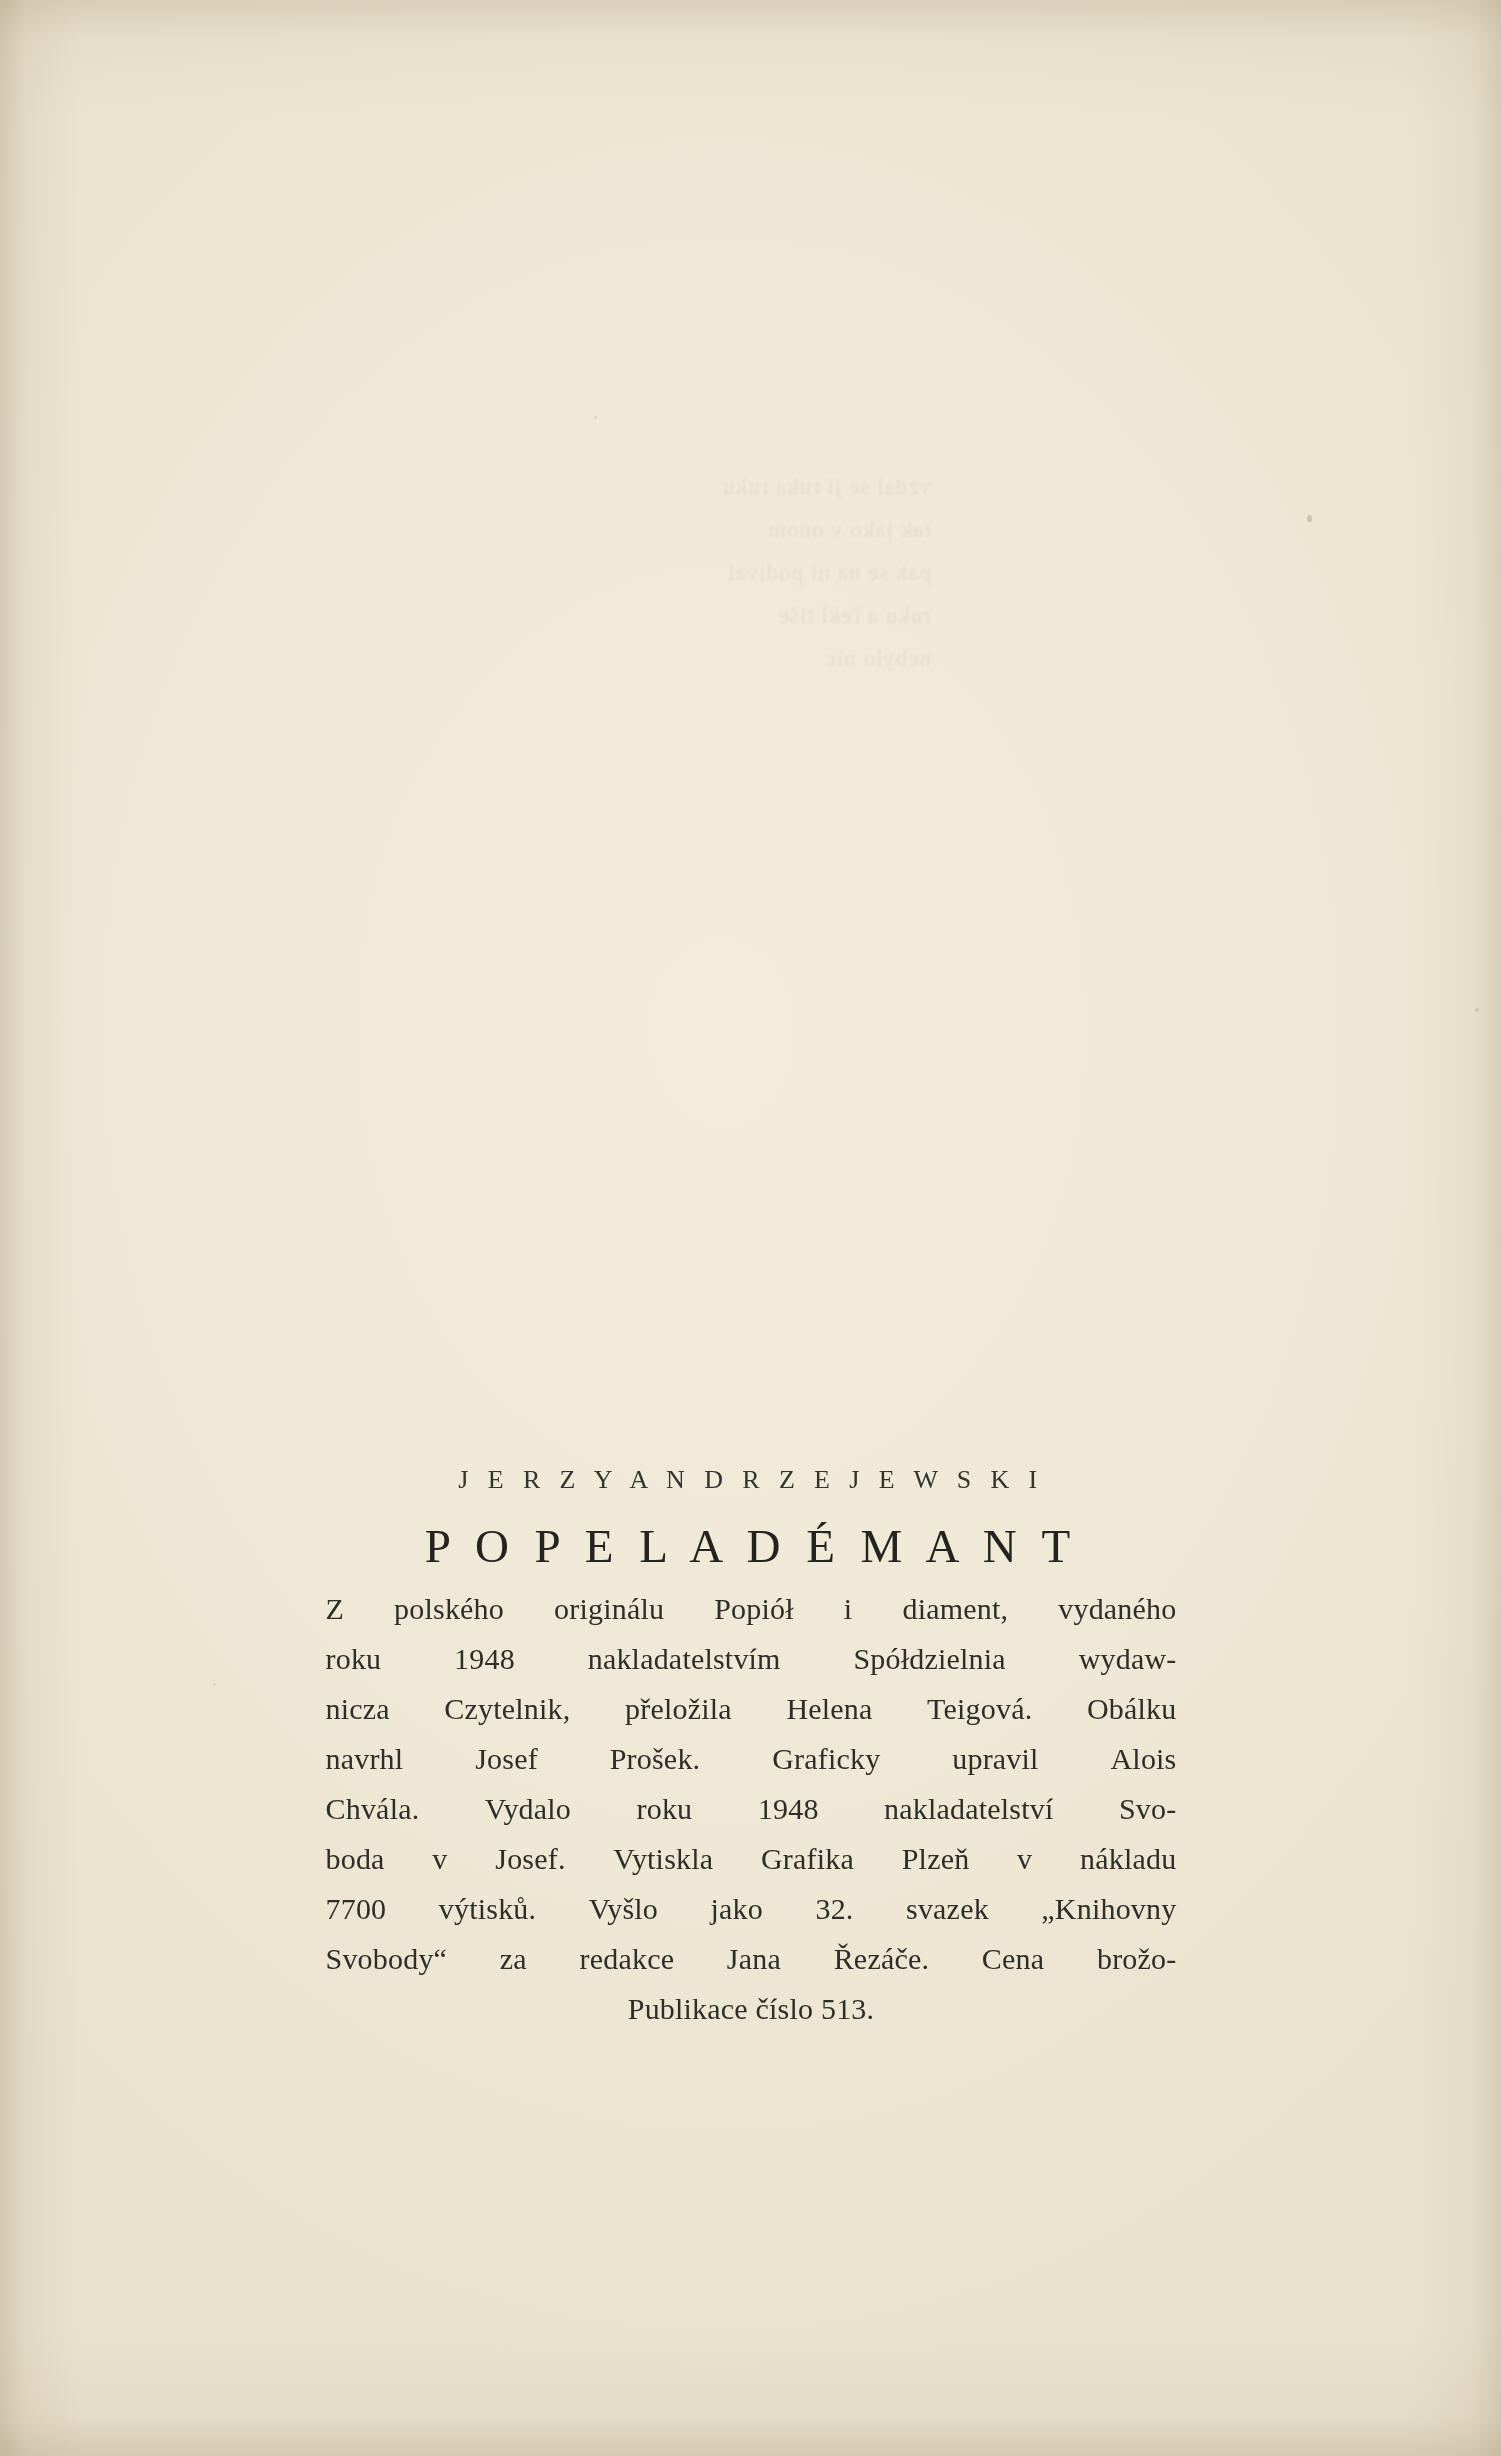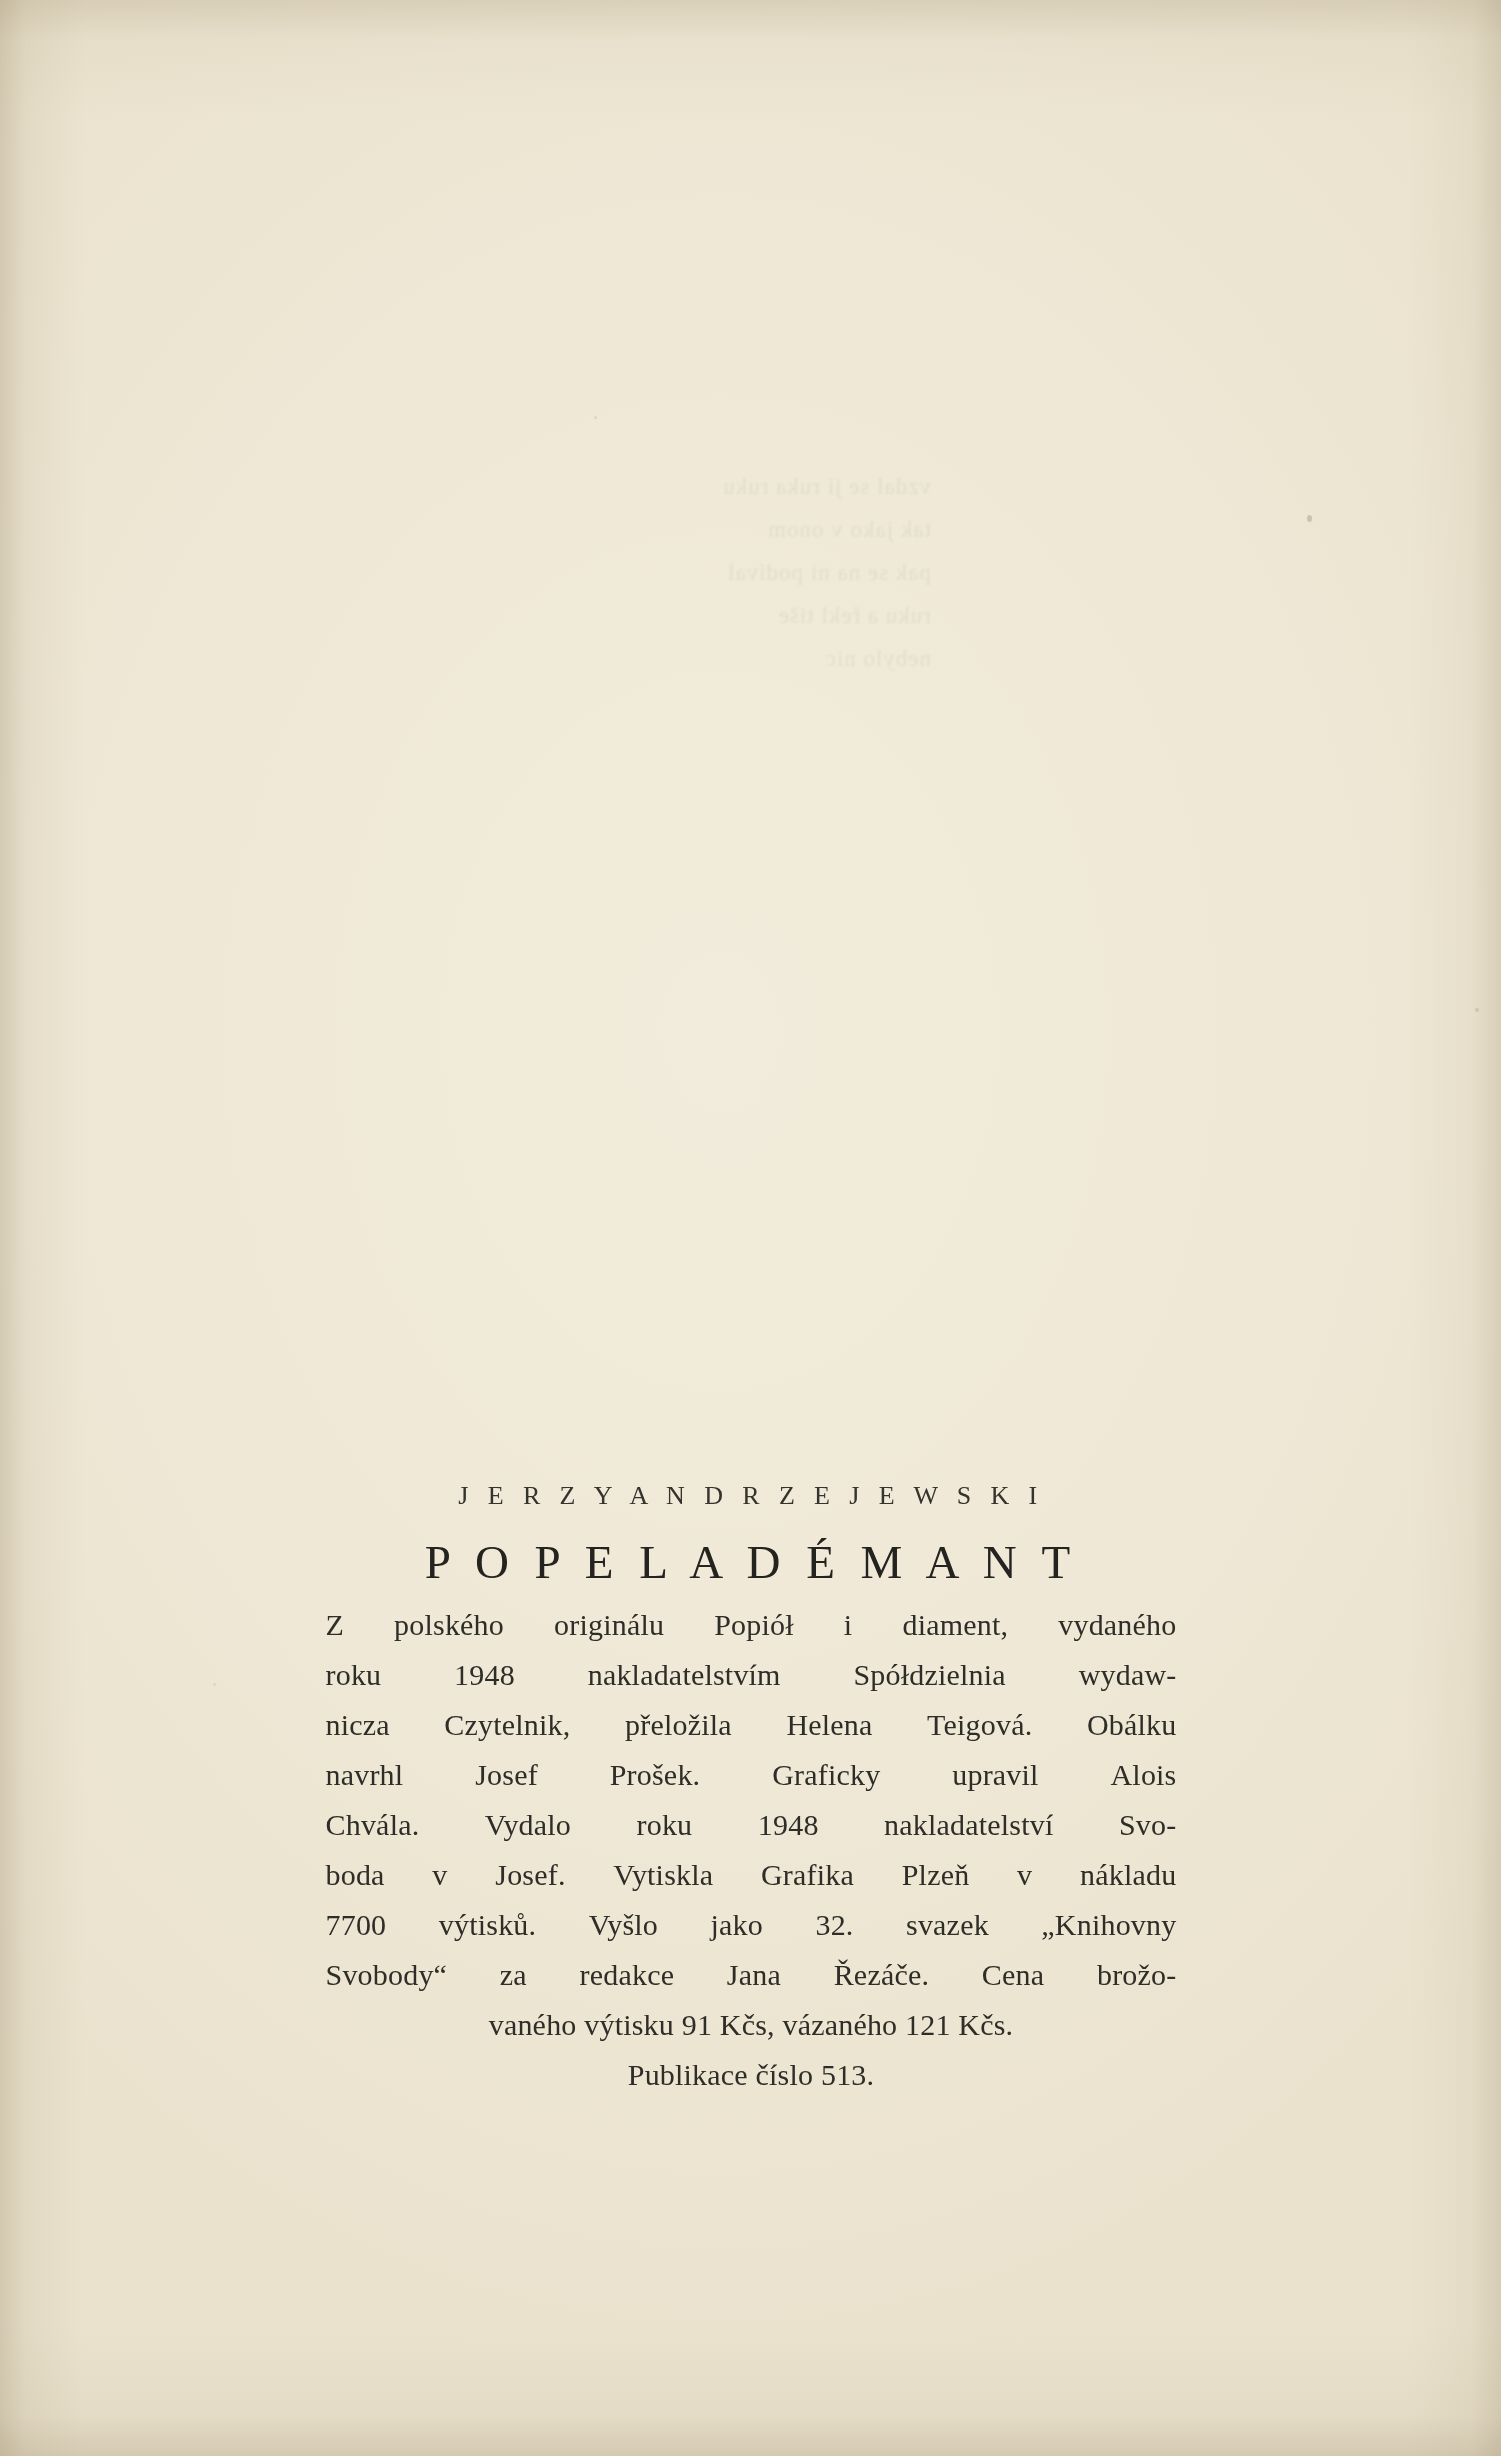--- a/index.html
+++ b/index.html
@@ -72,21 +72,21 @@
     top: 1465px;
     width: 1502px;
     text-align: center;
     color: #2c2b27;
   }
 
   .author {
     font-size: 26px;
     letter-spacing: 6.4px;
     font-weight: 400;
-    margin: 16px 0 24px 0;
+    margin: 0 0 24px 0;
     color: #35332d;
     font-family: "Liberation Serif", serif;
   }
 
   .booktitle {
     font-size: 47px;
     letter-spacing: 7px;
     font-weight: 400;
     margin: 0 0 11px 0;
     color: #24231f;
@@ -210,28 +210,19 @@
       <span class="line justified">
         <span>Svobody“</span>
         <span>za</span>
         <span>redakce</span>
         <span>Jana</span>
         <span>Řezáče.</span>
         <span>Cena</span>
         <span>brožo-</span>
       </span>
 
-      <span class="line center">
-        <span>vaného </span>
-        <span>výtisku </span>
-        <span>91 </span>
-        <span>Kčs, </span>
-        <span>vázaného </span>
-        <span>121 </span>
-        <span>Kčs.</span>
-      </span>
 
       <span class="line center">Publikace číslo 513.</span>
 
     </div>
   </div>
 </div>
 
 
 </body></html>

